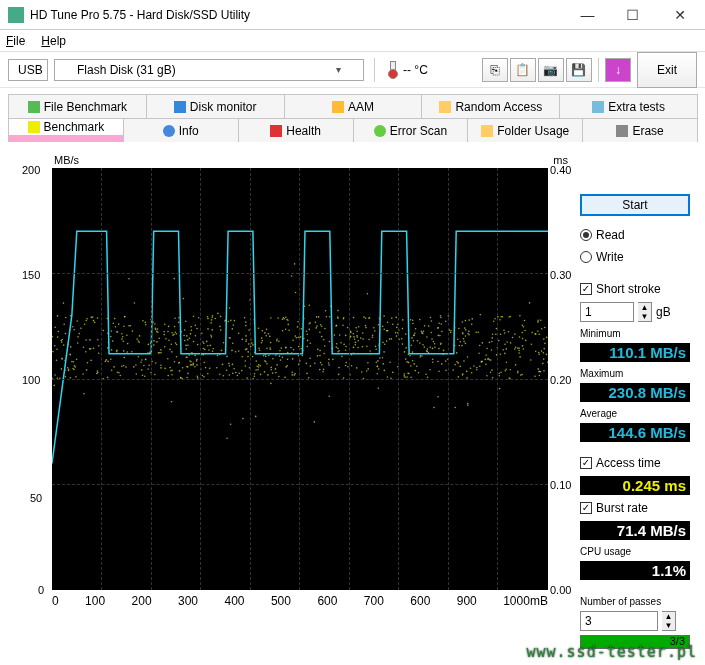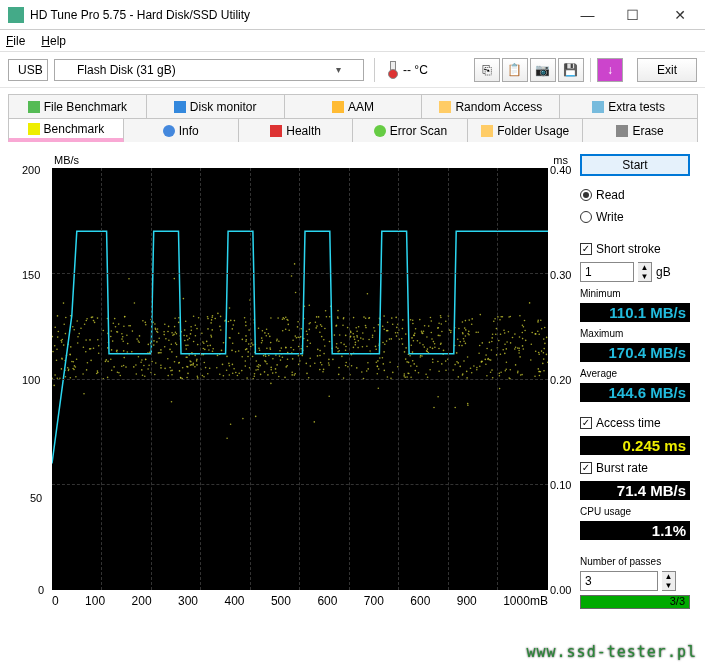--- a/index.html
+++ b/index.html
@@ -16,31 +16,31 @@
 .disk-type { border: 1px solid #aaa; background: #fff; padding: 2px 9px; height: 22px; display:flex; align-items:center; width: 40px; }
 .disk-select { border: 1px solid #aaa; background: #fff; height: 22px; width: 310px; display: flex; align-items: center; padding: 0 22px; }
 .disk-select .arrow { margin-left: auto; font-size: 10px; color: #555; }
 .vsep { width: 1px; height: 24px; background: #ccc; margin: 0 4px; }
 .temp { display:flex; align-items:center; gap:4px; }
 .thermo { width:14px; height:18px; display:inline-block; position:relative; }
 .thermo::before { content:""; position:absolute; left:5px; top:0; width:4px; height:14px; background:#eee; border:1px solid #888;}
 .thermo::after { content:""; position:absolute; left:3px; bottom:0; width:8px; height:8px; border-radius:50%; background:#d33; border:1px solid #888;}
 .tool-icons { display:flex; gap:2px; margin-left:auto; }
 .tool-btn { width:26px; height:24px; border:1px solid #aaa; background:linear-gradient(#fff,#eee); display:flex; align-items:center; justify-content:center; }
-.exit-btn { width:60px; height:24px; border:1px solid #aaa; background:linear-gradient(#fff,#eee); display:flex; align-items:center; justify-content:center; margin-left:8px; }
+.exit-btn { width:60px; height:36px; border:1px solid #aaa; background:linear-gradient(#fff,#eee); display:flex; align-items:center; justify-content:center; }
 .tabs-area { padding: 6px 8px 0 8px; }
-.tab-row { display:flex; }
+.tab-row { display:flex;justify-content:flex-end; }
 .tab { flex:1; height:24px; border:1px solid #c5c5c5; border-bottom:none; background:#f5f5f5; display:flex; align-items:center; justify-content:center; gap:4px; margin-right:-1px; padding:0 4px; white-space:nowrap; }
-.tab.active { background:#fff; position:relative; z-index:2; border-bottom:4px solid #f9a8d4; }
+.tab.active { background:#fff; position:relative; z-index:2; border-bottom:7px solid #f9a8d4; }
 .tab-icon { width:12px; height:12px; display:inline-block; }
 .content { display:flex; padding: 12px 10px; gap: 10px; }
 .chart-wrap { position:relative; width:560px; height:470px; }
 .chart { position:absolute; left:42px; top:14px; width:496px; height:422px; background:#000; }
 .y-axis-label { position:absolute; font-size:11px; }
-.side { width:110px; display:flex; flex-direction:column; gap:4px; }
+.side { width:110px; display:flex; flex-direction:column; gap:4px;margin-top:40px; }
 .start-btn { height:22px; border:2px solid #0078d7; background:#e5f1fb; display:flex; align-items:center; justify-content:center; margin-bottom:6px; }
 .radio-row, .check-row { display:flex; align-items:center; gap:4px; height:18px; }
 .radio { width:12px; height:12px; border:1px solid #333; border-radius:50%; display:inline-flex; align-items:center; justify-content:center; }
 .radio.checked::after { content:""; width:6px; height:6px; background:#333; border-radius:50%; }
 .check { width:12px; height:12px; border:1px solid #333; display:inline-flex; align-items:center; justify-content:center; font-size:10px; line-height:1; }
 .check.checked::after { content:"✓"; }
 .spinput { display:flex; align-items:center; gap:4px; }
 .spin-box { border:1px solid #888; width:54px; height:20px; display:flex; align-items:center; padding:0 4px; background:#fff; }
 .spin-arrows { width:14px; height:20px; border:1px solid #888; border-left:none; display:flex; flex-direction:column; }
 .spin-arrows div { flex:1; font-size:8px; display:flex; align-items:center; justify-content:center; background:#eee; }
@@ -1125,21 +1125,21 @@
       <div class="spin-box">1</div>
       <div class="spin-arrows">
           <div>▲</div>
           <div>▼</div>
         </div>
       <span>gB</span>
     </div>
     <div class="stat-label">Minimum</div>
     <div class="stat-value">110.1 MB/s</div>
     <div class="stat-label">Maximum</div>
-    <div class="stat-value">170.4 MB/s</div>
+    <div class="stat-value">230.8 MB/s</div>
     <div class="stat-label">Average</div>
     <div class="stat-value">144.6 MB/s</div>
     <div style="height:4px"></div>
     <div class="check-row">
         <span class="check checked"></span>
         <span>Access time</span>
       </div>
     <div class="stat-value yellow">0.245 ms</div>
     <div class="check-row">
         <span class="check checked"></span>

